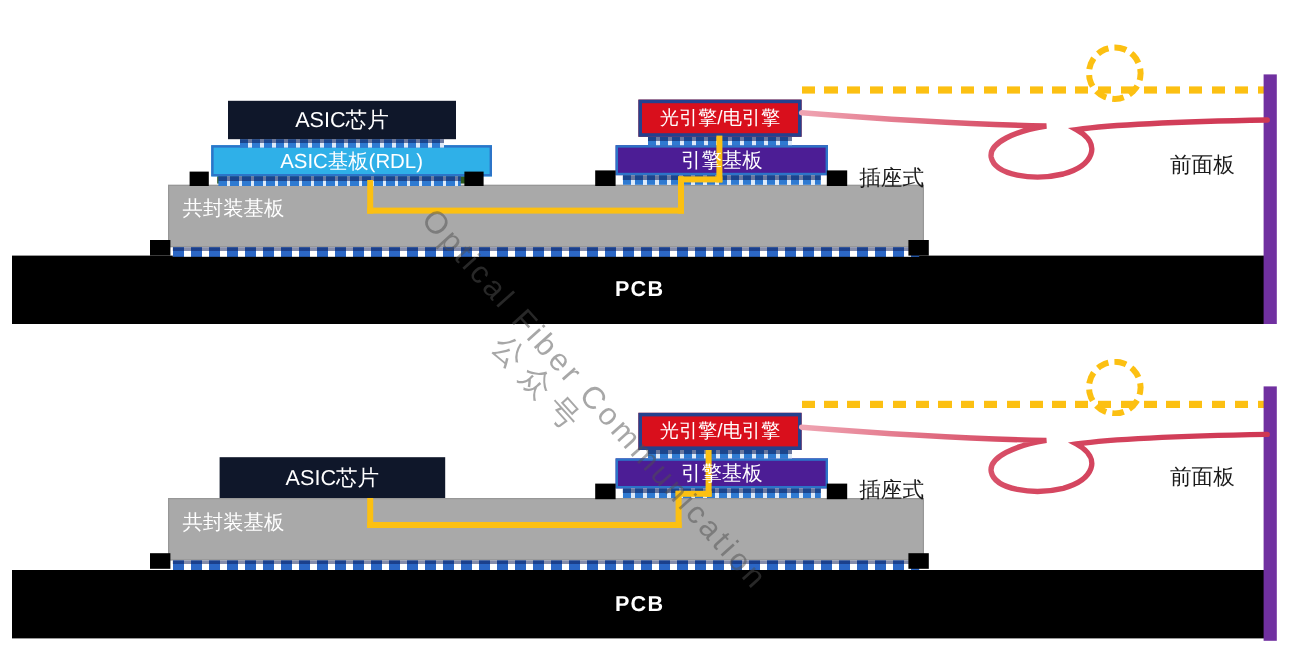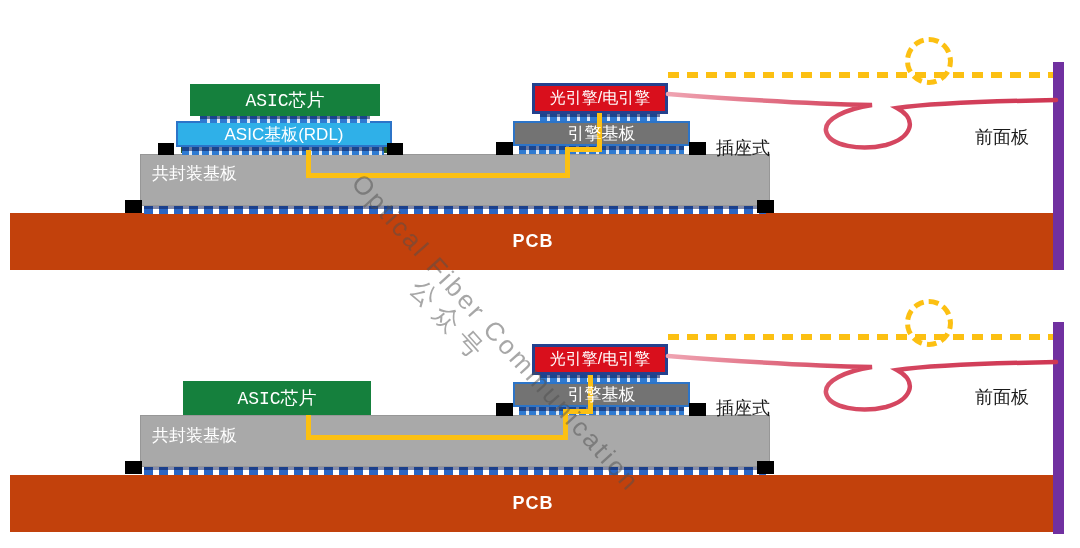--- a/index.html
+++ b/index.html
@@ -2,28 +2,28 @@
 <html><head>
 <meta charset="utf-8">
 <style>
   html,body{margin:0;padding:0;background:#fff;}
   .stage{position:relative;width:1080px;height:548px;background:#ffffff;overflow:hidden;
          font-family:"Liberation Sans","DejaVu Sans",sans-serif;}
   .title{position:absolute;width:1000px;left:0;text-align:center;font-size:22px;
          font-weight:bold;color:#111;}
   .box{position:absolute;box-sizing:border-box;display:flex;align-items:center;
        justify-content:center;color:#fff;}
-  .chip-red{background:#15803d;font-family:Liberation Mono, monospace;}
+  .chip-red{background:#0f172a;}
   .engine-red{background:#d90f1c;border:3px solid #24418e;}
   .cyan{background:#2fb0e8;border:2px solid #2c74c8;}
-  .green{background:#737373;border:2px solid #2c74c8;}
+  .green{background:#4c1d95;border:2px solid #2c74c8;}
   .interposer{position:absolute;background:#2e5a1e;}
   .substrate{position:absolute;background:#a9a9a9;border:1px solid #979797;box-sizing:border-box;}
   .substrate-lbl{position:absolute;color:#fff;font-size:17px;}
-  .pcb{position:absolute;background:#c2410c;display:flex;align-items:center;justify-content:center;
+  .pcb{position:absolute;background:#000000;display:flex;align-items:center;justify-content:center;
        color:#fff;font-weight:bold;font-size:18px;letter-spacing:1px;}
   .pad{position:absolute;background:#000;}
   .bumps{position:absolute;background-image:
       linear-gradient(180deg, rgba(10,25,85,0.55) 0 45%, rgba(0,0,0,0) 45%),
       repeating-linear-gradient(90deg,#2f7ad1 0 7px,#ddeaf9 7px 10px);}
   .bumps-lg{position:absolute;background-image:
       linear-gradient(180deg, rgba(10,25,85,0.5) 0 40%, rgba(0,0,0,0) 40%),
       repeating-linear-gradient(90deg,#2b66c4 0 9px,#ffffff 9px 15px);}
   .trace{position:absolute;background:#fcc012;z-index:6;}
   .dashline{position:absolute;height:6px;z-index:2;
@@ -53,21 +53,21 @@
     <span>PCB</span>
   </div>
 
   <div class="substrate" style="left:140px;top:154px;width:630px;height:52px;"></div>
   <div class="substrate-lbl lbl-z" style="left:152px;top:162px;">共封装基板</div>
   <div class="bumps-lg" style="left:144px;top:206px;width:622px;height:8px;"></div>
   <div class="pad" style="left:125px;top:200px;width:17px;height:13px;"></div>
   <div class="pad" style="left:757px;top:200px;width:17px;height:13px;"></div>
 
   <div class="interposer" style="left:181px;top:125px;width:211px;height:28px;"></div>
-  <div class="box cyan" style="left:176px;top:121px;width:216px;height:26px;font-size:17px;">
+  <div class="box cyan" style="left:176px;top:121px;width:234px;height:26px;font-size:17px;">
     <span class="lbl-z">ASIC基板(RDL)</span>
   </div>
   <div class="bumps" style="left:182px;top:147px;width:202px;height:8px;"></div>
   <div class="pad" style="left:158px;top:143px;width:16px;height:12px;"></div>
   <div class="pad" style="left:387px;top:143px;width:16px;height:12px;"></div>
   <div class="bumps" style="left:200px;top:116px;width:170px;height:7px;"></div>
   <div class="box chip-red" style="left:190px;top:84px;width:190px;height:32px;font-size:18px;">
     <span>ASIC芯片</span>
   </div>
 

